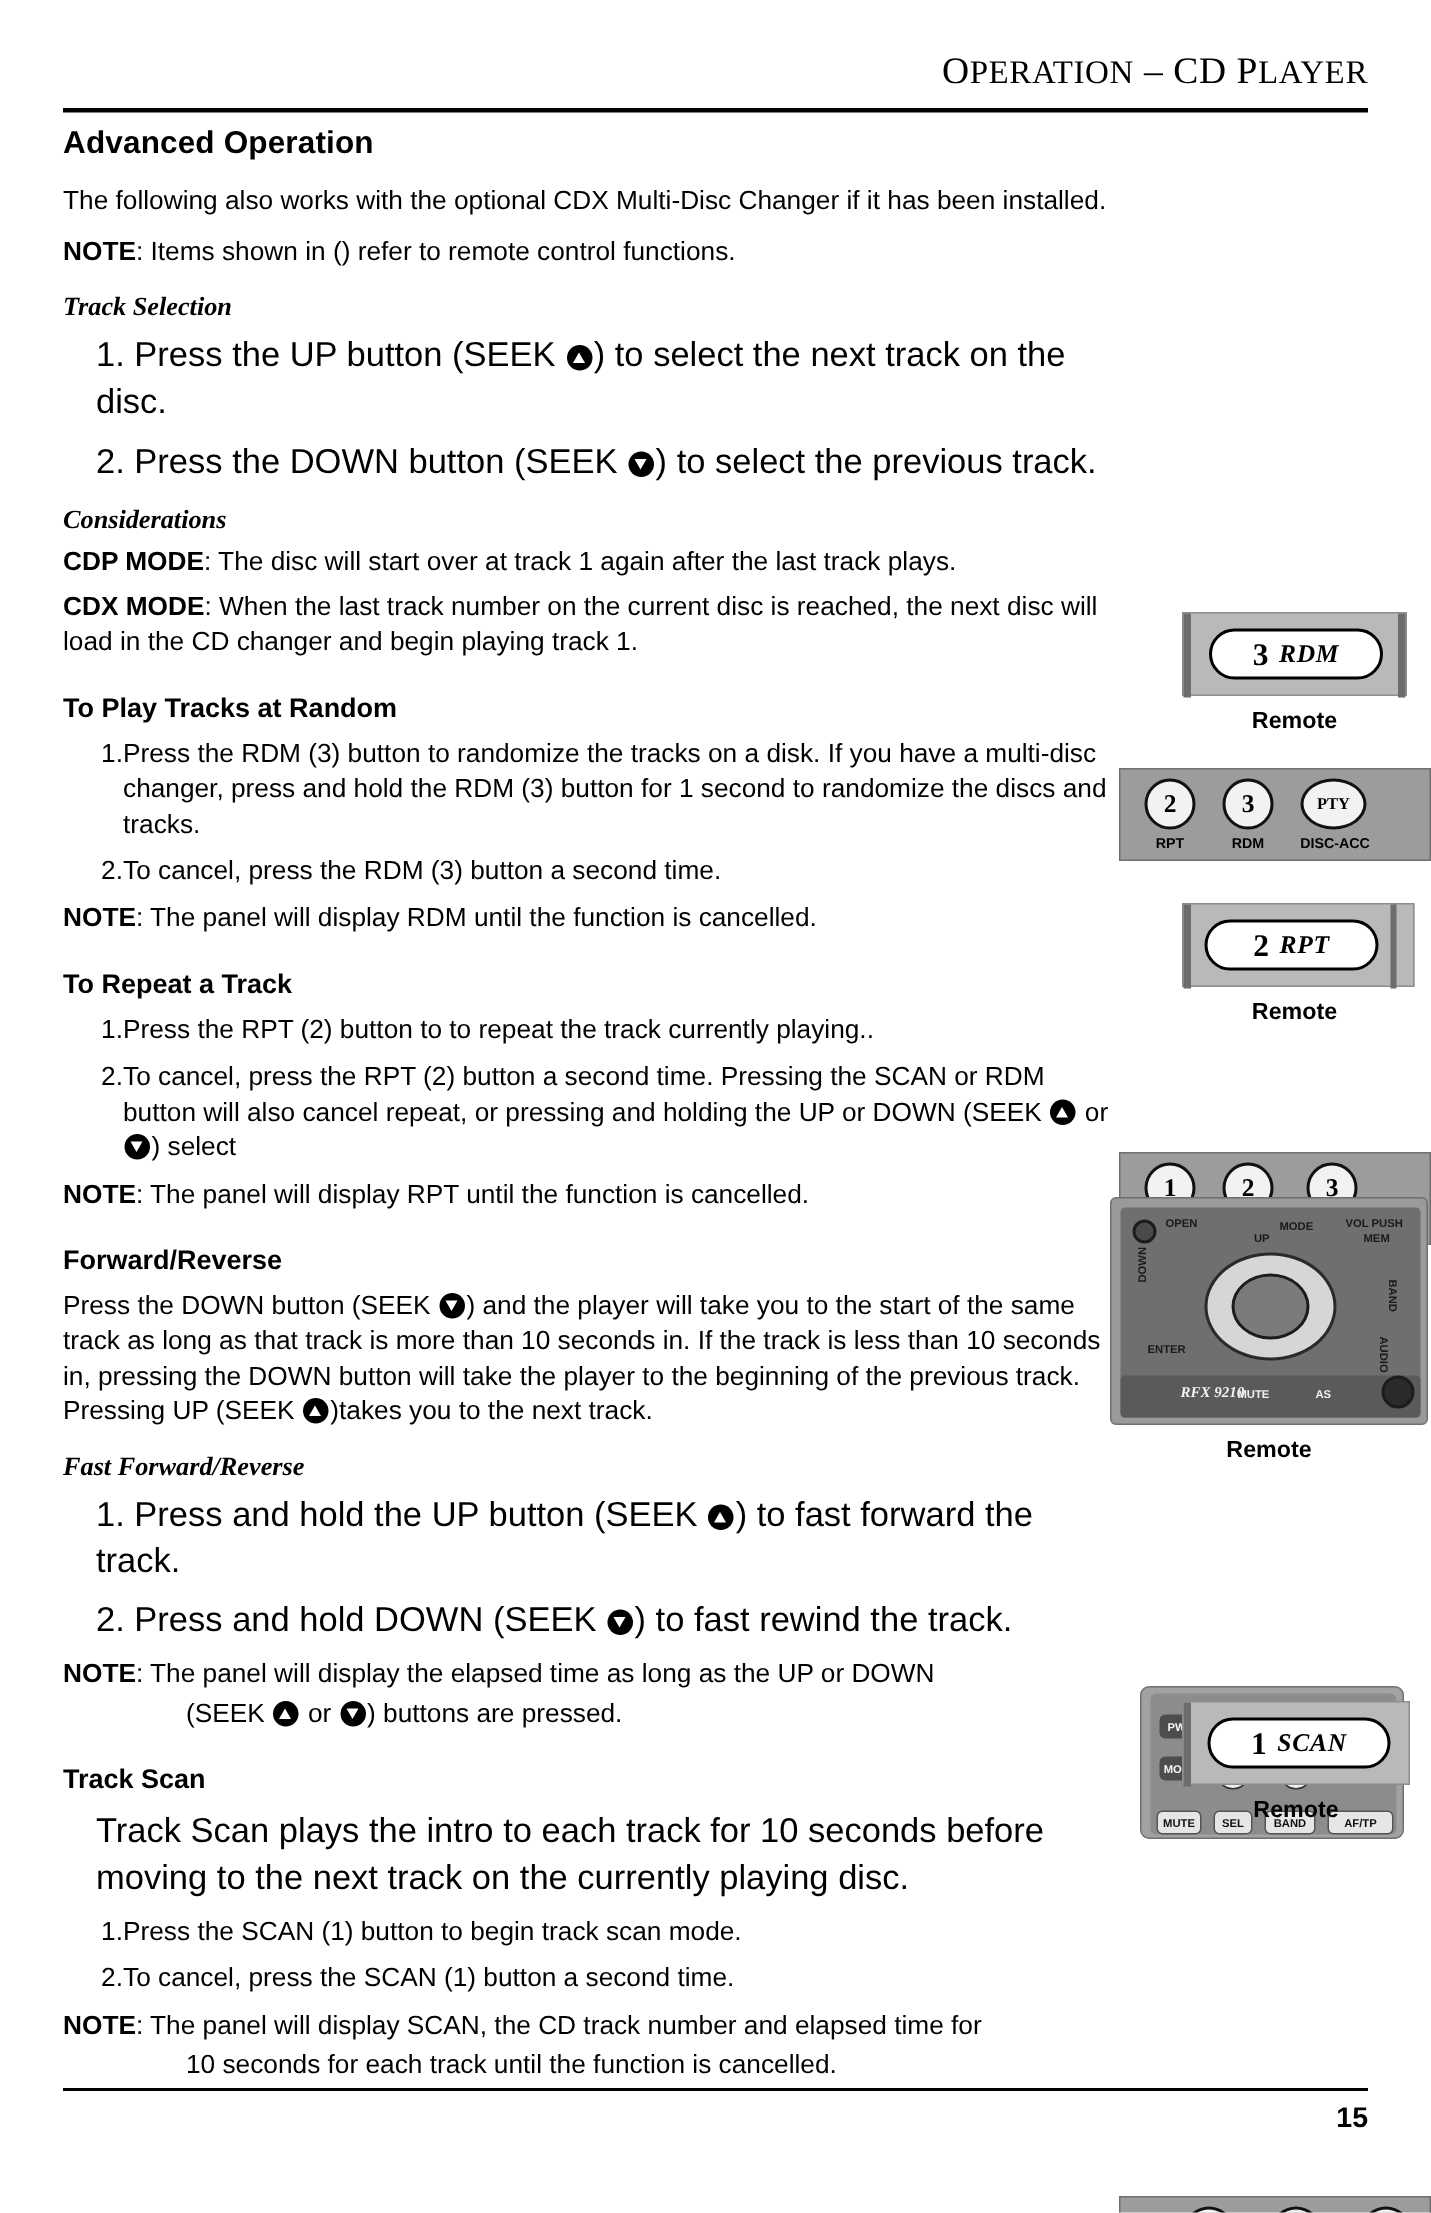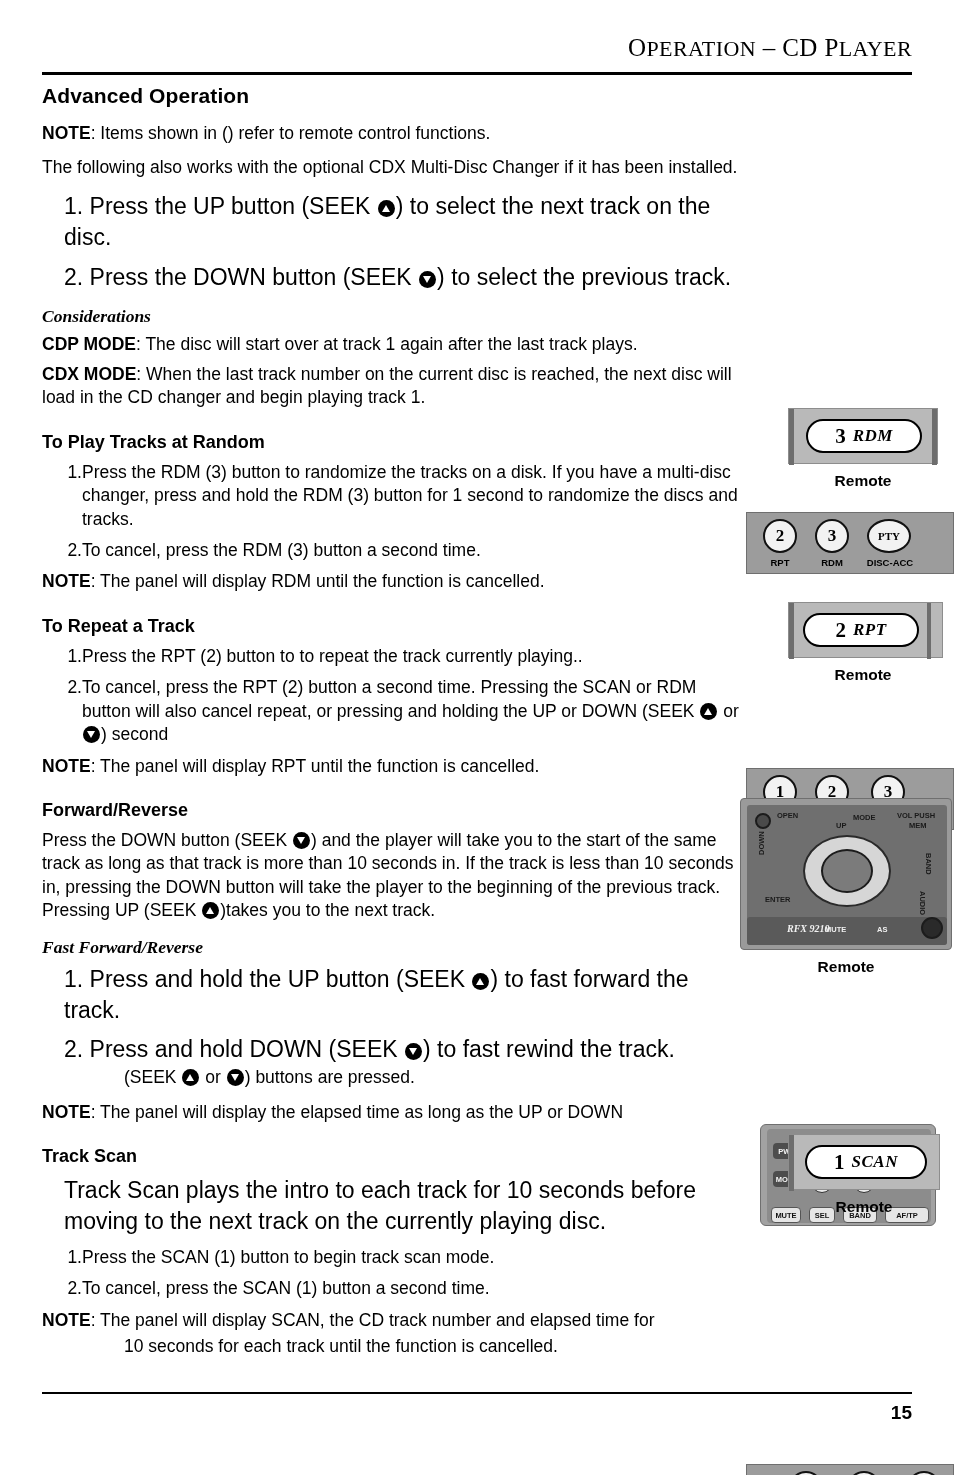--- a/index.html
+++ b/index.html
@@ -371,26 +371,27 @@
       <span>–</span>
       <span>CD </span><span>P</span><span class="sc">LAYER</span>
     </div>
     <div class="header-rule"></div>
   </div>
 
   <div class="col">
 
     <h1 class="sec">Advanced Operation</h1>
 
+    <p class="body">The following also works with the optional CDX Multi-Disc Changer if it has been installed.</p>
+
     <p class="body">
       <span class="bold">NOTE</span><span>: Items shown in () refer to remote control functions.</span>
     </p>
 
-    <p class="body">The following also works with the optional CDX Multi-Disc Changer if it has been installed.</p>
-
+    <h3 class="ital">Track Selection</h3>
     <p class="indent-para">
       <span>1. Press the UP button (SEEK </span><span class="seek"></span><span>) to select the next track on the disc.</span>
     </p>
     <p class="indent-para">
       <span>2. Press the DOWN button (SEEK </span><span class="seek down"></span><span>) to select the previous track.</span>
     </p>
 
     <h3 class="ital">Considerations</h3>
     <p class="body tight">
       <span class="bold">CDP MODE</span><span>: The disc will start over at track 1 again after the last track plays.</span>
@@ -404,43 +405,43 @@
       <li><span class="num">1.</span><span>Press the RDM (3) button to randomize the tracks on a disk. If you have a multi-disc changer, press and hold the RDM (3) button for 1 second to randomize the discs and tracks.</span></li>
       <li><span class="num">2.</span><span>To cancel, press the RDM (3) button a second time.</span></li>
     </ol>
     <p class="body">
       <span class="bold">NOTE</span><span>: The panel will display RDM until the function is cancelled.</span>
     </p>
 
     <h2 class="sub">To Repeat a Track</h2>
     <ol class="list">
       <li><span class="num">1.</span><span>Press the RPT (2) button to to repeat the track currently playing..</span></li>
-      <li><span class="num">2.</span><span>To cancel, press the RPT (2) button a second time. Pressing the SCAN or RDM button will also cancel repeat, or pressing and holding the UP or DOWN (SEEK </span><span class="seek"></span><span> or </span><span class="seek down"></span><span>) second</span></li>
+      <li><span class="num">2.</span><span>To cancel, press the RPT (2) button a second time. Pressing the SCAN or RDM button will also cancel repeat, or pressing and holding the UP or DOWN (SEEK </span><span class="seek"></span><span> or </span><span class="seek down"></span><span>) select</span></li>
     </ol>
     <p class="body">
       <span class="bold">NOTE</span><span>: The panel will display RPT until the function is cancelled.</span>
     </p>
 
     <h2 class="sub">Forward/Reverse</h2>
     <p class="body">
       <span>Press the DOWN button (SEEK </span><span class="seek down"></span><span>) and the player will take you to the start of the same track as long as that track is more than 10 seconds in. If the track is less than 10 seconds in, pressing the DOWN button will take the player to the beginning of the previous track. Pressing UP (SEEK </span><span class="seek"></span><span>)takes you to the next track.</span>
     </p>
 
     <h3 class="ital">Fast Forward/Reverse</h3>
     <p class="indent-para">
       <span>1. Press and hold the UP button (SEEK </span><span class="seek"></span><span>) to fast forward the track.</span>
     </p>
     <p class="indent-para">
       <span>2. Press and hold DOWN (SEEK </span><span class="seek down"></span><span>) to fast rewind the track.</span>
     </p>
+    <p class="body">
+      <span class="bold">NOTE</span><span>: The panel will display the elapsed time as long as the UP or DOWN</span>
+    </p>
     <p class="body" style="padding-left:82px;margin-top:-8px;">
       <span>(SEEK </span><span class="seek"></span><span> or </span><span class="seek down"></span><span>) buttons are pressed.</span>
-    </p>
-    <p class="body">
-      <span class="bold">NOTE</span><span>: The panel will display the elapsed time as long as the UP or DOWN</span>
     </p>
 
     <h2 class="sub">Track Scan</h2>
     <p class="indent-para" style="padding-left:22px;">Track Scan plays the intro to each track for 10 seconds before moving to the next track on the currently playing disc.</p>
     <ol class="list">
       <li><span class="num">1.</span><span>Press the SCAN (1) button to begin track scan mode.</span></li>
       <li><span class="num">2.</span><span>To cancel, press the SCAN (1) button a second time.</span></li>
     </ol>
     <p class="body">
       <span class="bold">NOTE</span><span>: The panel will display SCAN, the CD track number and elapsed time for</span>

